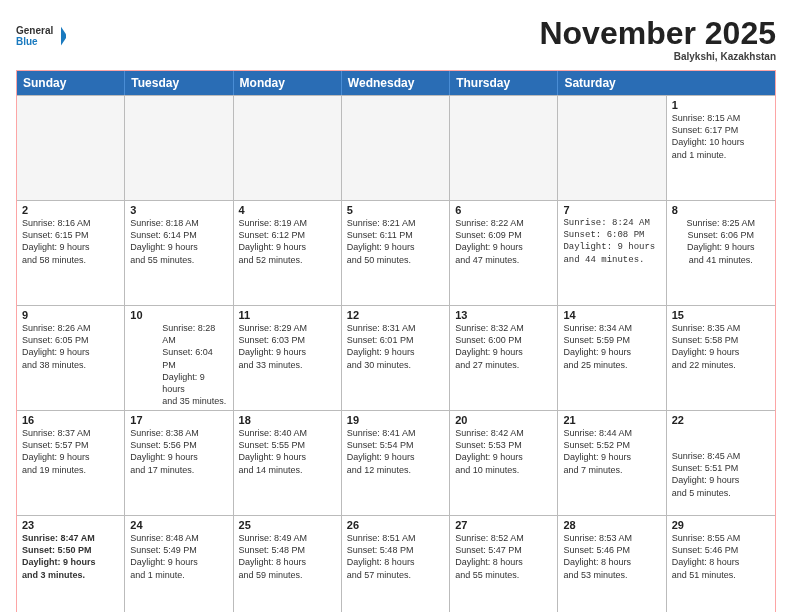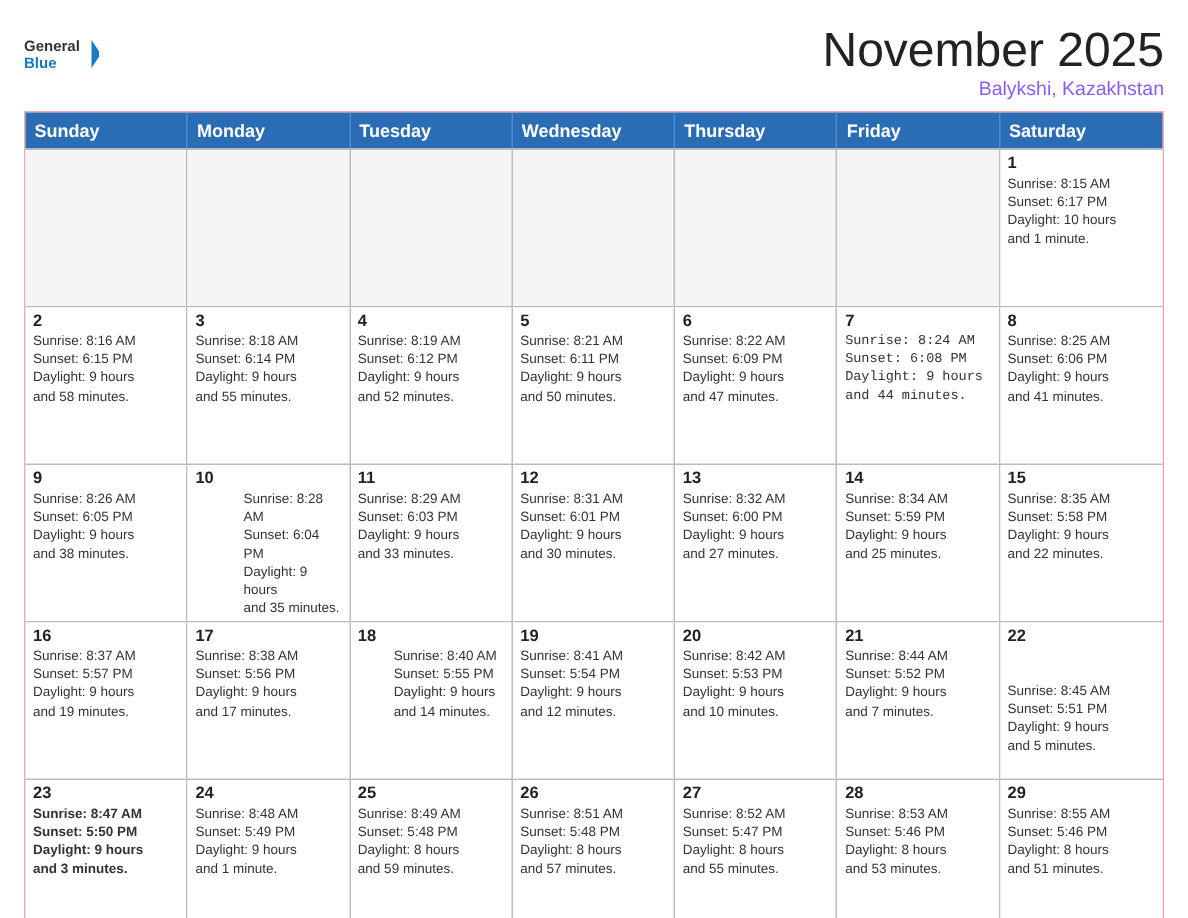--- a/index.html
+++ b/index.html
@@ -26,28 +26,29 @@
     .logo {
       display: flex;
       align-items: center;
       gap: 4px;
     }
     .title-block {
       text-align: right;
     }
     .month-title {
       font-size: 32px;
-      font-weight: normal;
+      font-weight: bold;
       color: #222;
       line-height: 1.1;
       text-align: right;
     }
     .location {
-      font-size: 13px;
-      color: #8b5cf6;
+      font-size: 10px;
+      color: #404040;
+      font-weight: bold;
     }
     .calendar {
       border: 1px solid #fca5a5;
       flex: 1;
       display: flex;
       flex-direction: column;
     }
     .cal-header {
       display: grid;
       grid-template-columns: repeat(7, 1fr);
@@ -109,25 +110,24 @@
     <div class="title-block">
       <div class="month-title">November 2025</div>
       <div class="location">Balykshi, Kazakhstan</div>
     </div>
   </div>
 
   <div class="calendar">
     <div class="cal-header">
 
     <div class="cal-header-cell">Sunday</div>
+        <div class="cal-header-cell">Tuesday</div>
         <div class="cal-header-cell">Monday</div>
-        <div class="cal-header-cell">Tuesday</div>
         <div class="cal-header-cell">Wednesday</div>
         <div class="cal-header-cell">Thursday</div>
-        <div class="cal-header-cell">Friday</div>
         <div class="cal-header-cell">Saturday</div>
       </div>
     <div class="cal-body">
 
     <div class="cal-row">
           <div class="cal-cell empty"></div>
           <div class="cal-cell empty"></div>
           <div class="cal-cell empty"></div>
           <div class="cal-cell empty"></div>
           <div class="cal-cell empty"></div>
@@ -178,21 +178,21 @@
           </div>
           <div class="cal-cell">
             <span class="day-num">7</span>
             <div class="cell-text" style="white-space: pre-line; font-family: Liberation Mono, monospace;">Sunrise: 8:24 AM
 Sunset: 6:08 PM
 Daylight: 9 hours
 and 44 minutes.</div>
           </div>
           <div class="cal-cell">
             <span class="day-num">8</span>
-            <div class="cell-text" style="white-space: pre-line;">Sunrise: 8:25 AM
+            <div class="cell-text" style="white-space: pre-line; text-align: center;">Sunrise: 8:25 AM
 Sunset: 6:06 PM
 Daylight: 9 hours
 and 41 minutes.</div>
           </div>
         </div>
         <div class="cal-row">
           <div class="cal-cell">
             <span class="day-num">9</span>
             <div class="cell-text" style="white-space: pre-line;">Sunrise: 8:26 AM
 Sunset: 6:05 PM
@@ -252,21 +252,21 @@
           </div>
           <div class="cal-cell">
             <span class="day-num">17</span>
             <div class="cell-text" style="white-space: pre-line;">Sunrise: 8:38 AM
 Sunset: 5:56 PM
 Daylight: 9 hours
 and 17 minutes.</div>
           </div>
           <div class="cal-cell">
             <span class="day-num">18</span>
-            <div class="cell-text" style="white-space: pre-line; margin-left: 24px;">Sunrise: 8:40 AM
+            <div class="cell-text" style="white-space: pre-line;">Sunrise: 8:40 AM
 Sunset: 5:55 PM
 Daylight: 9 hours
 and 14 minutes.</div>
           </div>
           <div class="cal-cell">
             <span class="day-num">19</span>
             <div class="cell-text" style="white-space: pre-line;">Sunrise: 8:41 AM
 Sunset: 5:54 PM
 Daylight: 9 hours
 and 12 minutes.</div>

